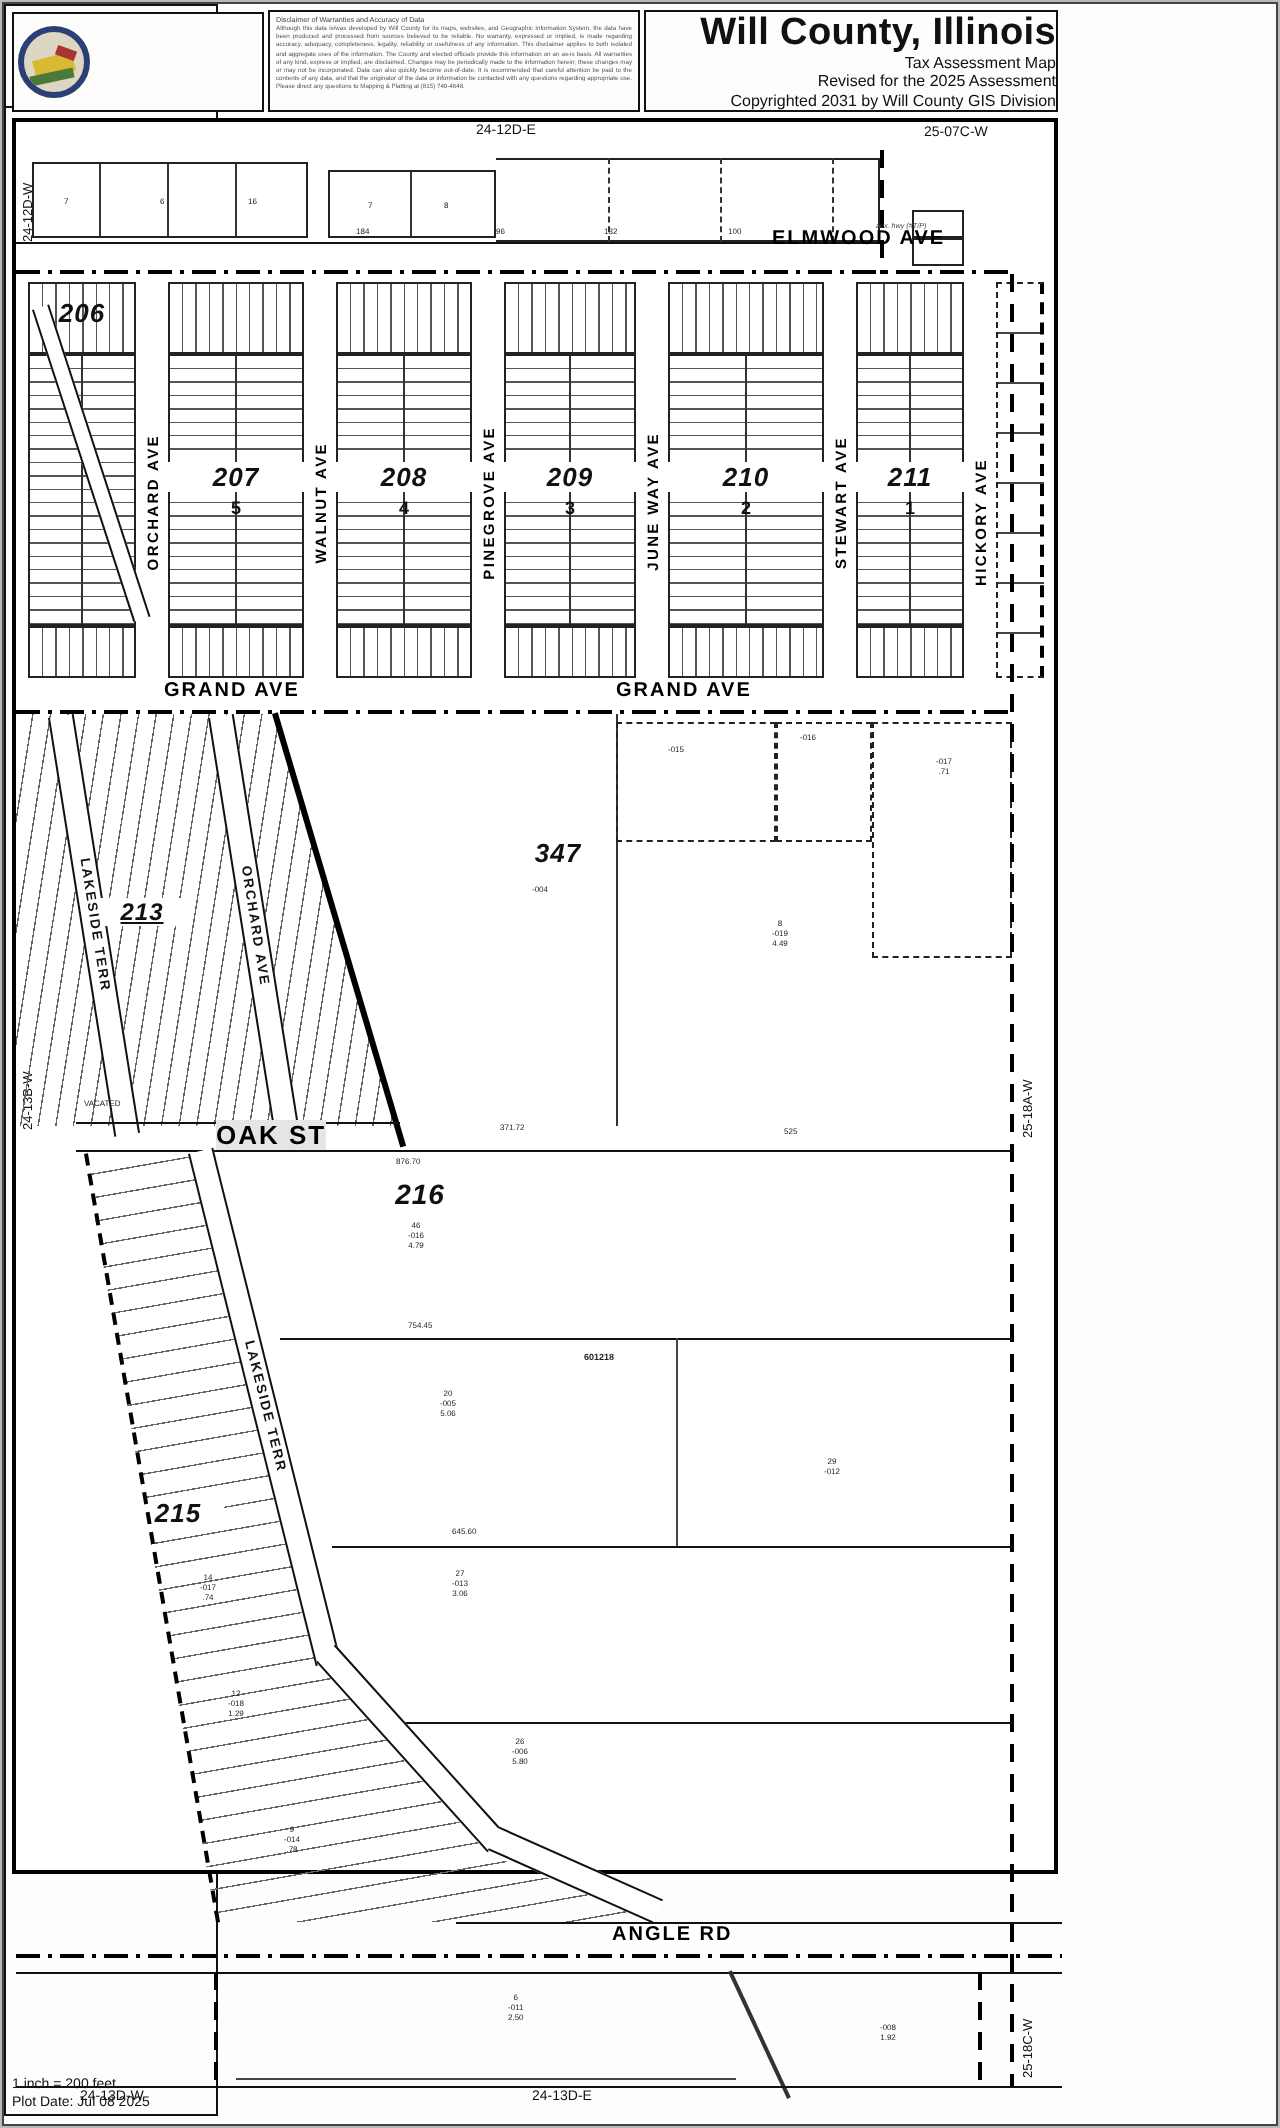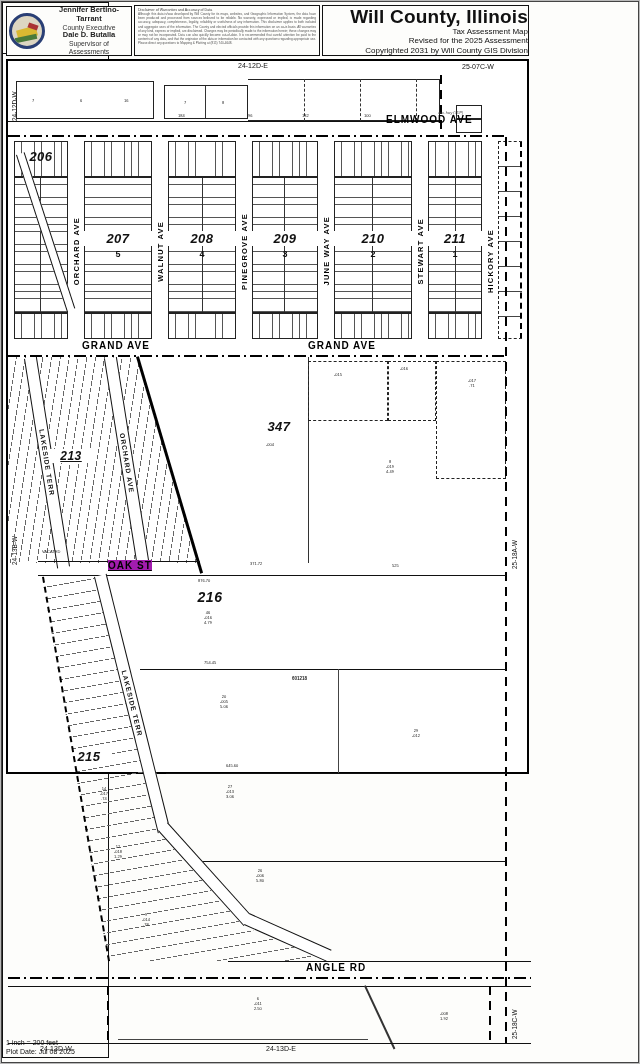--- a/index.html
+++ b/index.html
@@ -29,21 +29,21 @@
   .mp-label{font-size:10.5px;letter-spacing:.3px;}
   .mp-town{font-size:7.5px;margin-top:6px;}
   .mp-sec{font-size:5.2px;color:#333;margin-top:1px;}
   .sb{padding:4px;}
   .sb-title{font-size:8px;margin-bottom:5px;}
   .sb-item{margin-bottom:6px;}
   .sb-code{font-size:5.2px;font-weight:bold;}
   .sb-name,.sb-ref{font-size:5.2px;color:#222;}
   .sb-bottom{position:absolute;left:4px;bottom:6px;font-size:7px;line-height:1.3;}
   
-  .mapf{position:absolute;left:4px;top:57px;width:523px;height:715px;border:2px solid #000;background:#fff;}
+  .mapf{position:absolute;left:4px;top:57px;width:523px;height:878px;border:2px solid #000;background:#fff;}
   .lab{position:absolute;font-size:7px;color:#111;white-space:nowrap;}
   .vlab{position:absolute;font-size:6.5px;color:#111;writing-mode:vertical-rl;transform:rotate(180deg);white-space:nowrap;}
   .hl{position:absolute;height:1px;background:#111;}
   .vl{position:absolute;width:1px;background:#111;}
   .dashdot{position:absolute;height:2px;background:repeating-linear-gradient(90deg,#000 0 12px,transparent 12px 16px,#000 16px 18px,transparent 18px 22px);}
   .dashv{position:absolute;width:2px;background:repeating-linear-gradient(180deg,#000 0 9px,transparent 9px 15px);}
   .street-h{position:absolute;font-weight:bold;font-size:10px;letter-spacing:1px;color:#000;white-space:nowrap;}
   .vstreet{position:absolute;display:flex;align-items:center;justify-content:center;}
   .vstreet span{writing-mode:vertical-rl;transform:rotate(180deg);font-weight:bold;font-size:7.5px;letter-spacing:1.2px;color:#000;white-space:nowrap;}
   .blklabel{position:absolute;text-align:center;font-weight:bold;font-style:italic;font-size:13px;letter-spacing:.5px;}
@@ -71,26 +71,20 @@
 
 <div class="page">
  <div class="sheet">
 
   <div class="box hdr-left">
     <div class="seal">
           <i class="s1"></i>
           <i class="s2"></i>
           <i class="s3"></i>
         </div>
-    <div class="names">
-      <div class="nm">Jennifer Bertino-Tarrant</div>
-      <div class="ttl">County Executive</div>
-      <div class="nm">Dale D. Butalla</div>
-      <div class="ttl">Supervisor of Assessments</div>
-    </div>
   </div>
 
   <div class="box hdr-disc">
     <div class="disc-t">Disclaimer of Warranties and Accuracy of Data</div>
     <div class="disc-b">Although this data is/was developed by Will County for its maps, websites, and Geographic Information System, the data have been produced and processed from sources believed to be reliable. No warranty, expressed or implied, is made regarding accuracy, adequacy, completeness, legality, reliability or usefulness of any information. This disclaimer applies to both isolated and aggregate uses of the information. The County and elected officials provide this information on an as-is basis. All warranties of any kind, express or implied, are disclaimed. Changes may be periodically made to the information herein; these changes may or may not be incorporated. Data can also quickly become out-of-date. It is recommended that careful attention be paid to the contents of any data, and that the originator of the data or information be contacted with any questions regarding appropriate use. Please direct any questions to Mapping &amp; Platting at (815) 740-4648.</div>
   </div>
 
   <div class="box hdr-title">
     <div class="wc">Will County, Illinois</div>
     <div class="wc-sub">Tax Assessment Map</div>
@@ -226,21 +220,21 @@
     <div class="blklabel" style="left:42px;top:388px;width:42px;font-size:12px;background:#fff;text-decoration:underline;">213</div>
 
     <div class="blklabel" style="left:248px;top:358px;width:46px;">347</div>
     <div class="vl" style="left:300px;top:296px;height:206px;background:#333;"></div>
     <div class="dashedbox" style="left:300px;top:300px;width:80px;height:60px;"></div>
     <div class="dashedbox" style="left:380px;top:300px;width:48px;height:60px;"></div>
     <div class="dashedbox" style="left:428px;top:300px;width:70px;height:118px;"></div>
     <div class="dashv" style="left:497px;top:76px;height:906px;"></div>
 
     <div class="hl" style="left:30px;top:500px;width:162px;"></div>
-    <div class="street-h" style="left:100px;top:499px;font-size:10px;background:#a21caf;text-decoration:underline;">OAK ST</div>
+    <div class="street-h" style="left:100px;top:499px;font-size:13px;background:#e5e5e5;">OAK ST</div>
     <div class="hl" style="left:30px;top:514px;width:468px;"></div>
 
     <div class="blklabel" style="left:180px;top:528px;width:44px;font-size:14px;">216</div>
     <div class="hl" style="left:132px;top:608px;width:366px;"></div>
     <div class="hl" style="left:158px;top:712px;width:340px;"></div>
     <div class="hl" style="left:190px;top:800px;width:308px;"></div>
     <div class="vl" style="left:330px;top:608px;height:104px;background:#444;"></div>
 
     <div class="hatch2" style="left:30px;top:516px;width:300px;height:388px;clip-path:polygon(4px 0,58px 0,122px 256px,206px 350px,290px 384px,70px 384px);"></div>
     <div class="blklabel" style="left:58px;top:688px;width:46px;background:#fff;">215</div>

